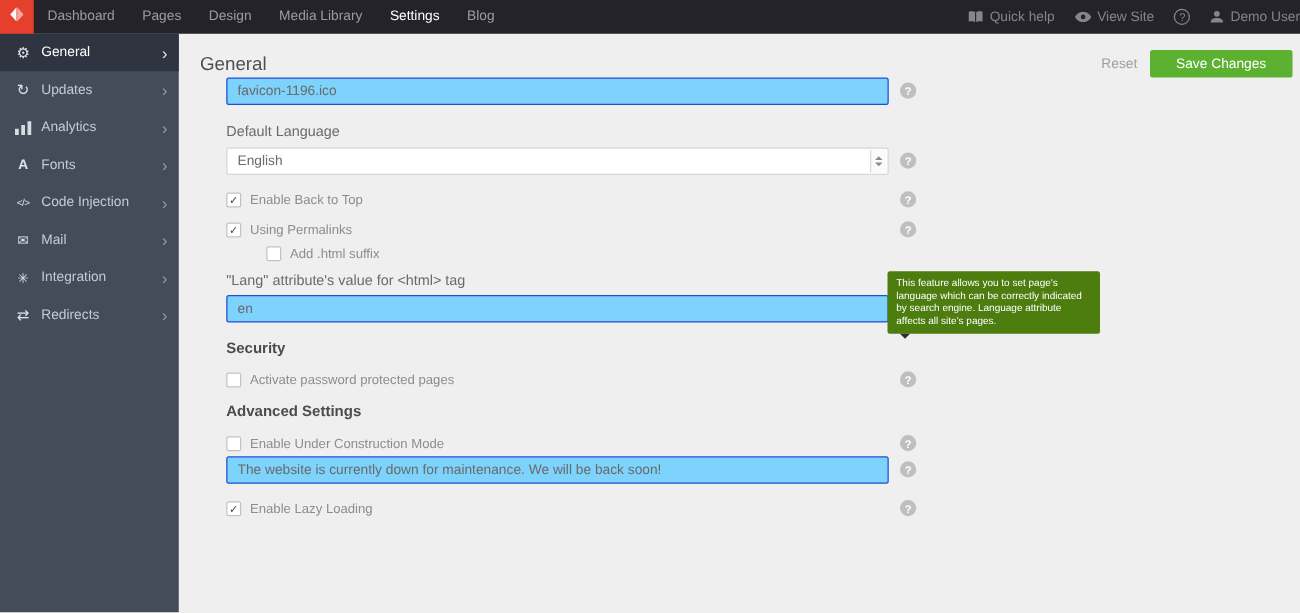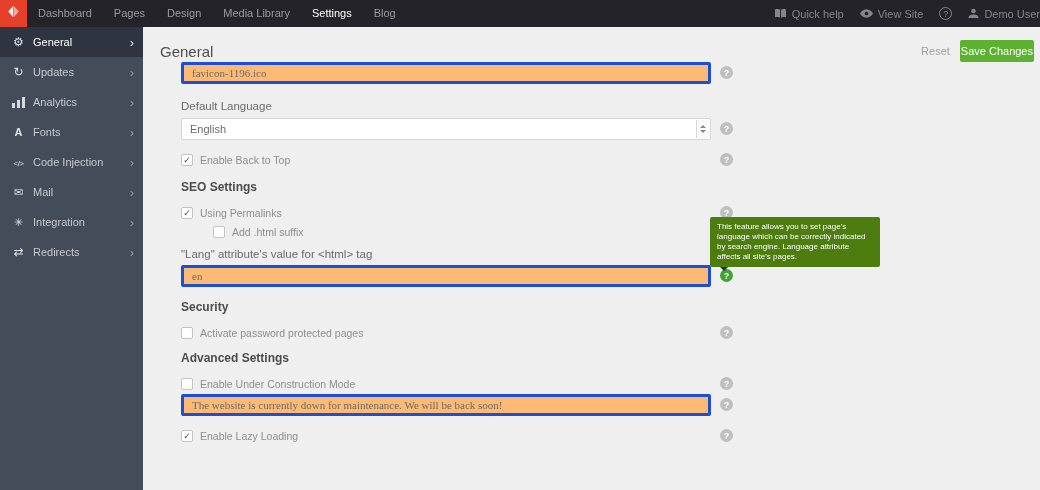--- a/index.html
+++ b/index.html
@@ -59,30 +59,30 @@
   .sb-item.active .sb-chev { color: #e8eaee; }
 
   
   .main { position: absolute; top: 27px; left: 143px; right: 0; bottom: 0; background: #efeff0; }
   .main-header { position: absolute; top: 13px; left: 17px; right: 6px; display: flex; align-items: center; }
   .page-title { font-size: 15px; font-weight: normal; color: #4e4e4e; }
   .header-actions { margin-left: auto; display: flex; align-items: center; gap: 10px; }
   .reset { font-size: 11px; color: #9f9f9f; cursor: pointer; }
   .save {
     background: #5cb230; border: none; color: #ffffff; font-size: 11px;
-    padding: 5px 1px; border-radius: 2px; cursor: pointer; font-family: inherit;
+    padding: 5px 21px; border-radius: 2px; cursor: pointer; font-family: inherit;
   }
 
   
   .form { position: absolute; top: 35px; left: 38px; width: 580px; }
   .row { position: relative; }
   .txt {
-    width: 530px; height: 22px; border: 3px solid #1d4ed8; border-radius: 2px;
-    background: #fdba74; padding: 0 8px; font-size: 11px; color: #6a6a6a;
-    font-family: Liberation Serif, serif; outline: none; display: block;
+    width: 530px; height: 22px; border: 1px solid #1d4ed8; border-radius: 2px;
+    background: #7dd3fc; padding: 0 8px; font-size: 11px; color: #6a6a6a;
+    font-family: Liberation Sans, sans-serif; outline: none; display: block;
   }
   .select {
     width: 530px; height: 22px; border: 1px solid #d6d6d6; border-radius: 2px;
     background: #fff; position: relative; font-size: 11px; color: #6a6a6a;
     display: flex; align-items: center; padding: 0 8px; cursor: pointer;
   }
   .spin {
     position: absolute; right: 1px; top: 1px; bottom: 1px; width: 13px;
     border-left: 1px solid #d9d9d9; background: #fafafa;
     display: flex; flex-direction: column; align-items: center; justify-content: center; gap: 2px;
@@ -254,21 +254,20 @@
       </div>
 
       <div class="row chk-row mt14">
         <span class="chk">
             <i>✓</i>
           </span>
         <span class="chk-label">Enable Back to Top</span>
         <span class="help">?</span>
       </div>
 
-      <h2 class="section mt14 sec-row">SEO Settings</h2>
 
       <div class="row chk-row mt12">
         <span class="chk">
             <i>✓</i>
           </span>
         <span class="chk-label">Using Permalinks</span>
         <span class="help">?</span>
       </div>
 
       <div class="row chk-row mt7">

